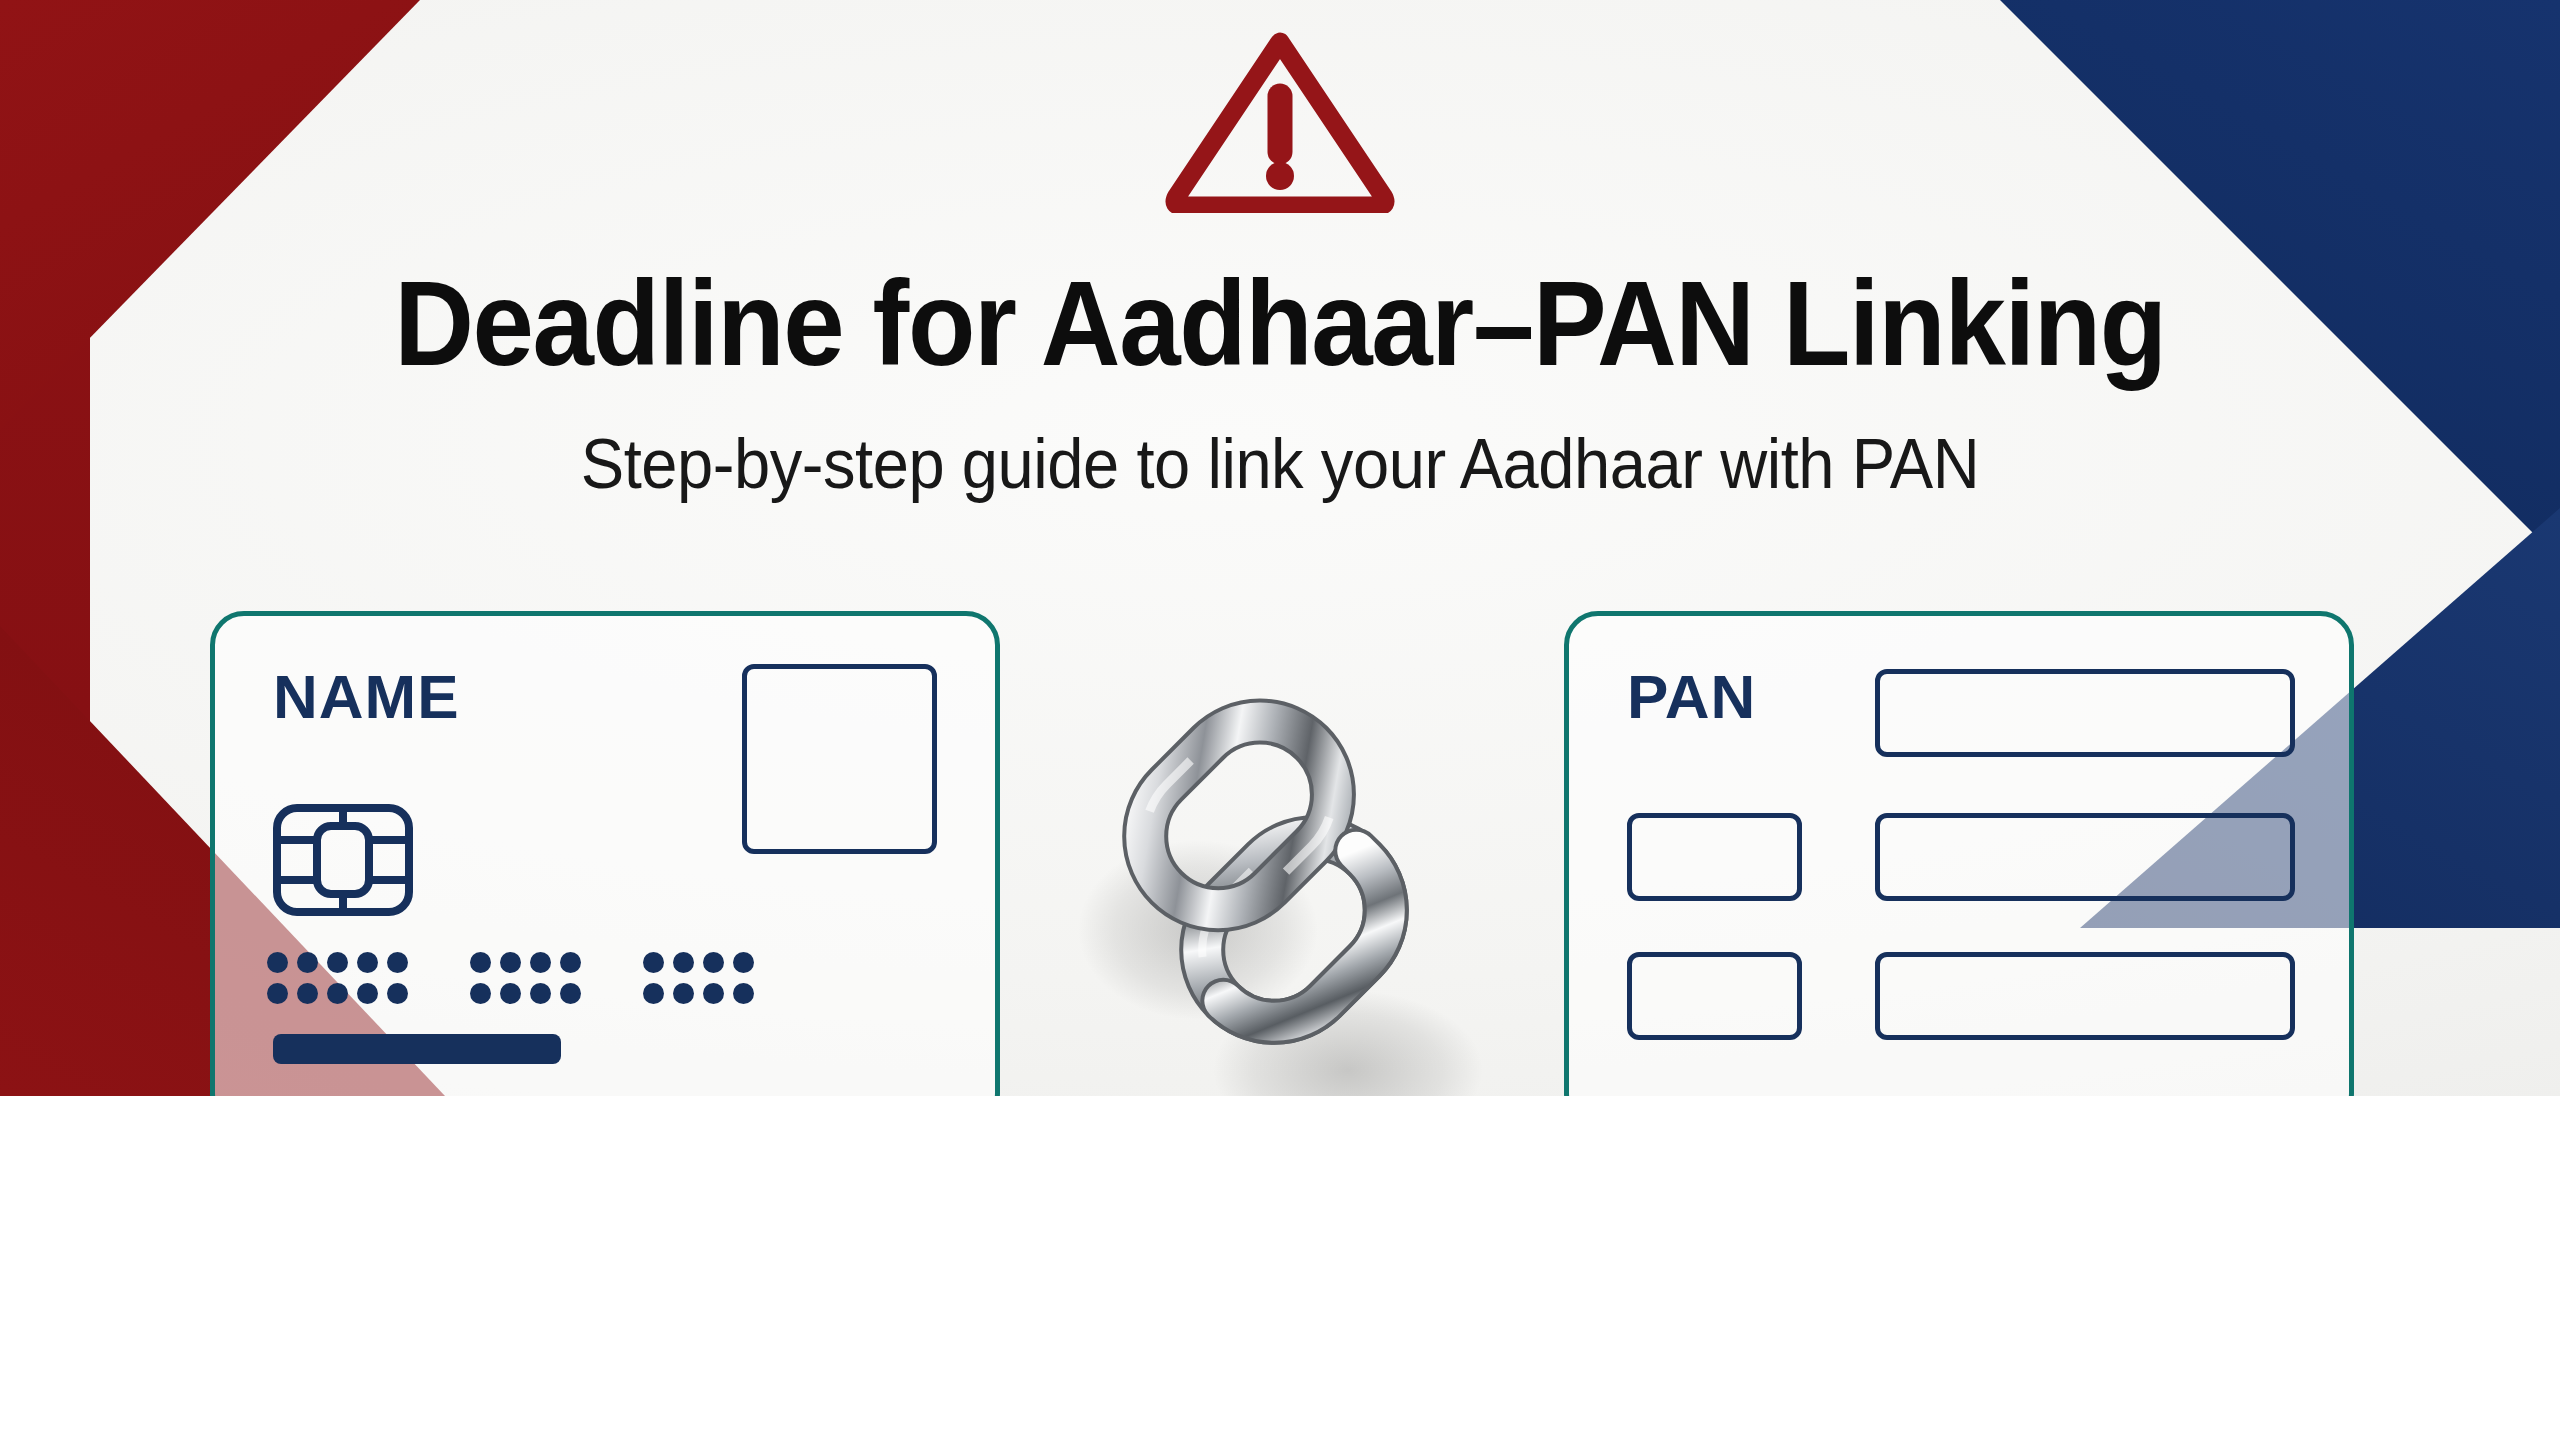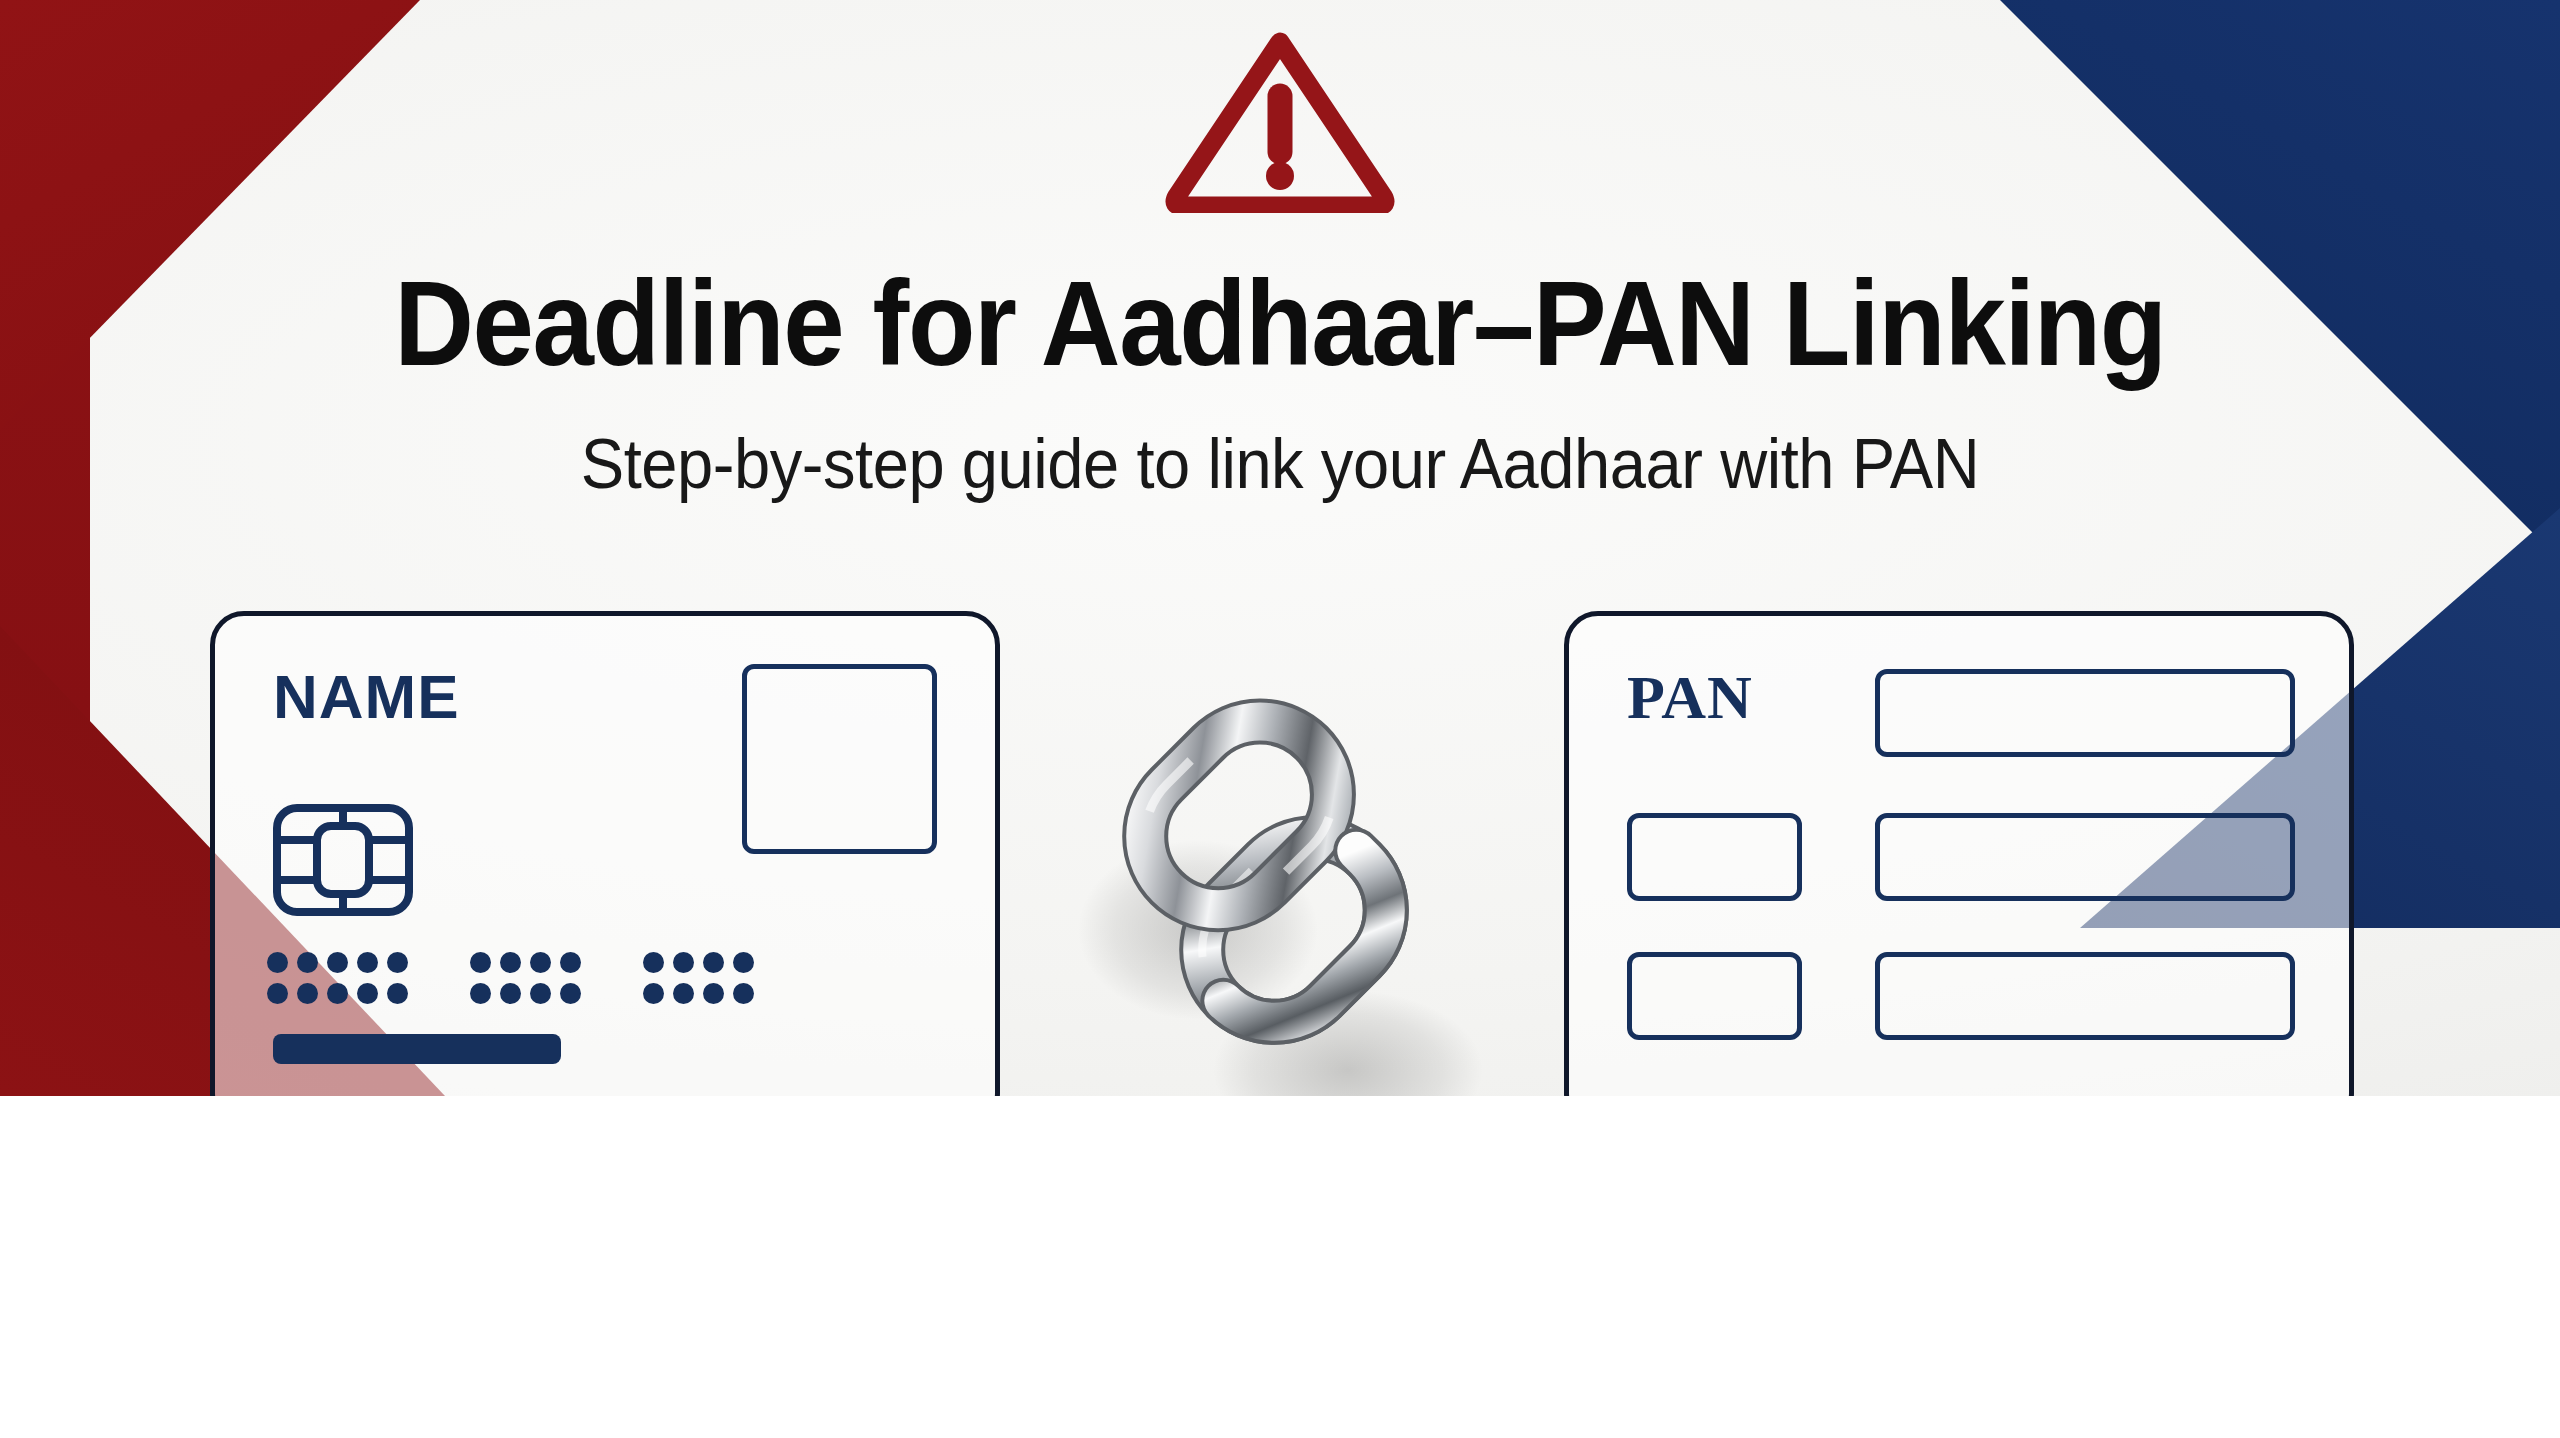--- a/index.html
+++ b/index.html
@@ -117,40 +117,40 @@
     font-weight: 400;
     font-size: 70px;
     letter-spacing: -0.5px;
     transform: scaleX(0.93);
     white-space: nowrap;
   }
 
   
   .card {
     position: absolute;
-    border: 5px solid #0f172a;
+    border: 5px solid #0f766e;
     border-radius: 34px;
     background: rgba(255,255,255,0.55);
     box-sizing: border-box;
     text-align: right;
   }
   .card-aadhaar { left: 210px; top: 611px; width: 790px; height: 516px; }
   .card-pan     { left: 1564px; top: 611px; width: 790px; height: 516px; }
 
   .card-label {
     position: absolute;
     color: #16305c;
     font-weight: 700;
     font-size: 62px;
     letter-spacing: 1px;
     font-family: "Liberation Sans", sans-serif;
     line-height: 1;
   }
   .label-name { left: 58px; top: 50px; }
-  .label-pan  { left: 58px; top: 50px; font-family: Liberation Serif, serif; }
+  .label-pan  { left: 58px; top: 50px; }
 
   .photo-box {
     position: absolute;
     right: 58px; top: 48px;
     width: 195px; height: 190px;
     border: 5px solid #16305c;
     border-radius: 12px;
     box-sizing: border-box;
   }
 

